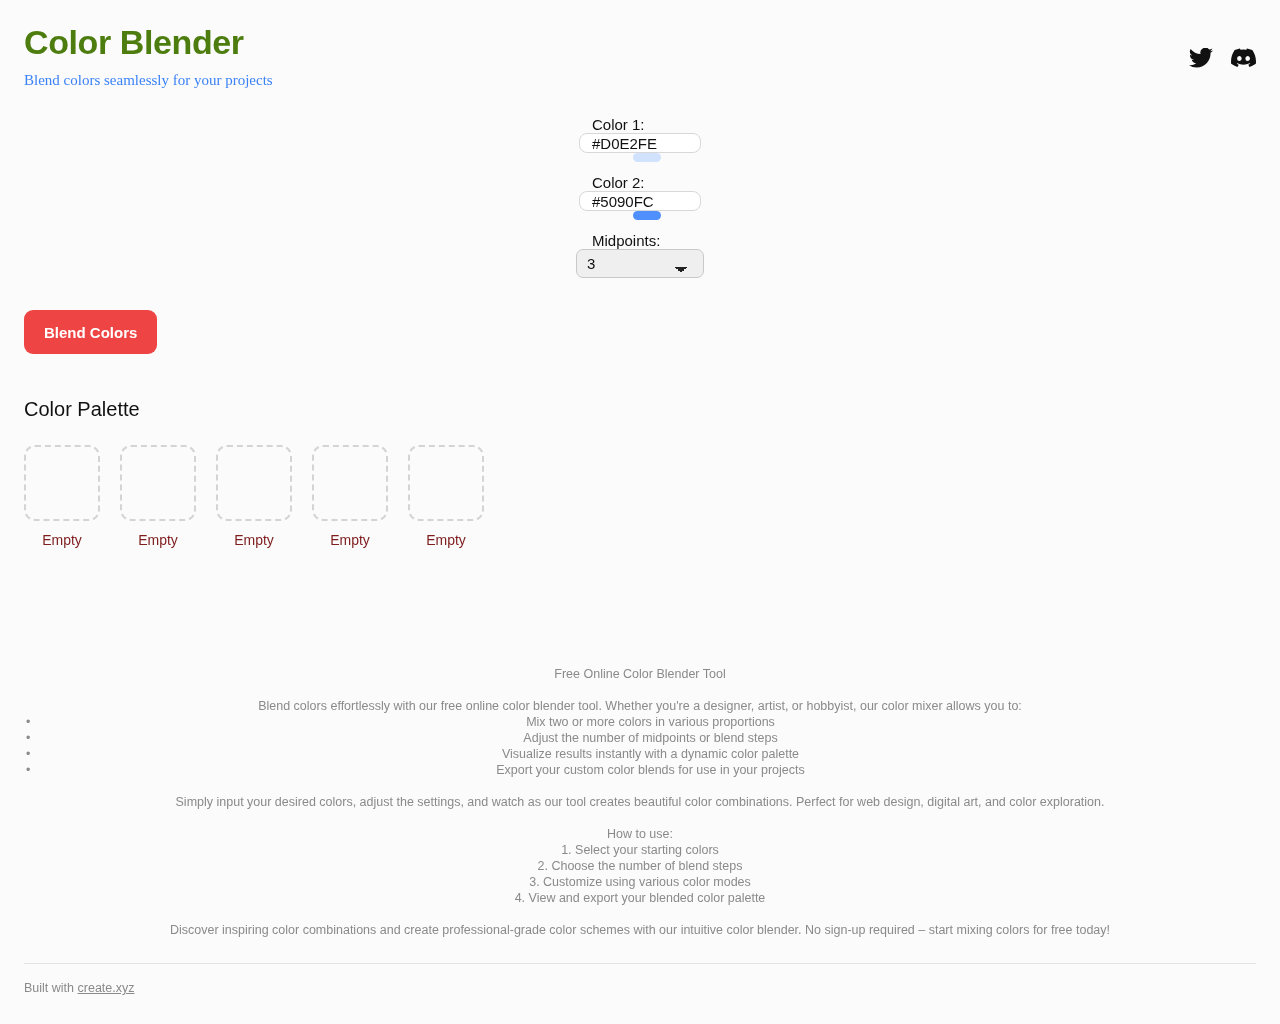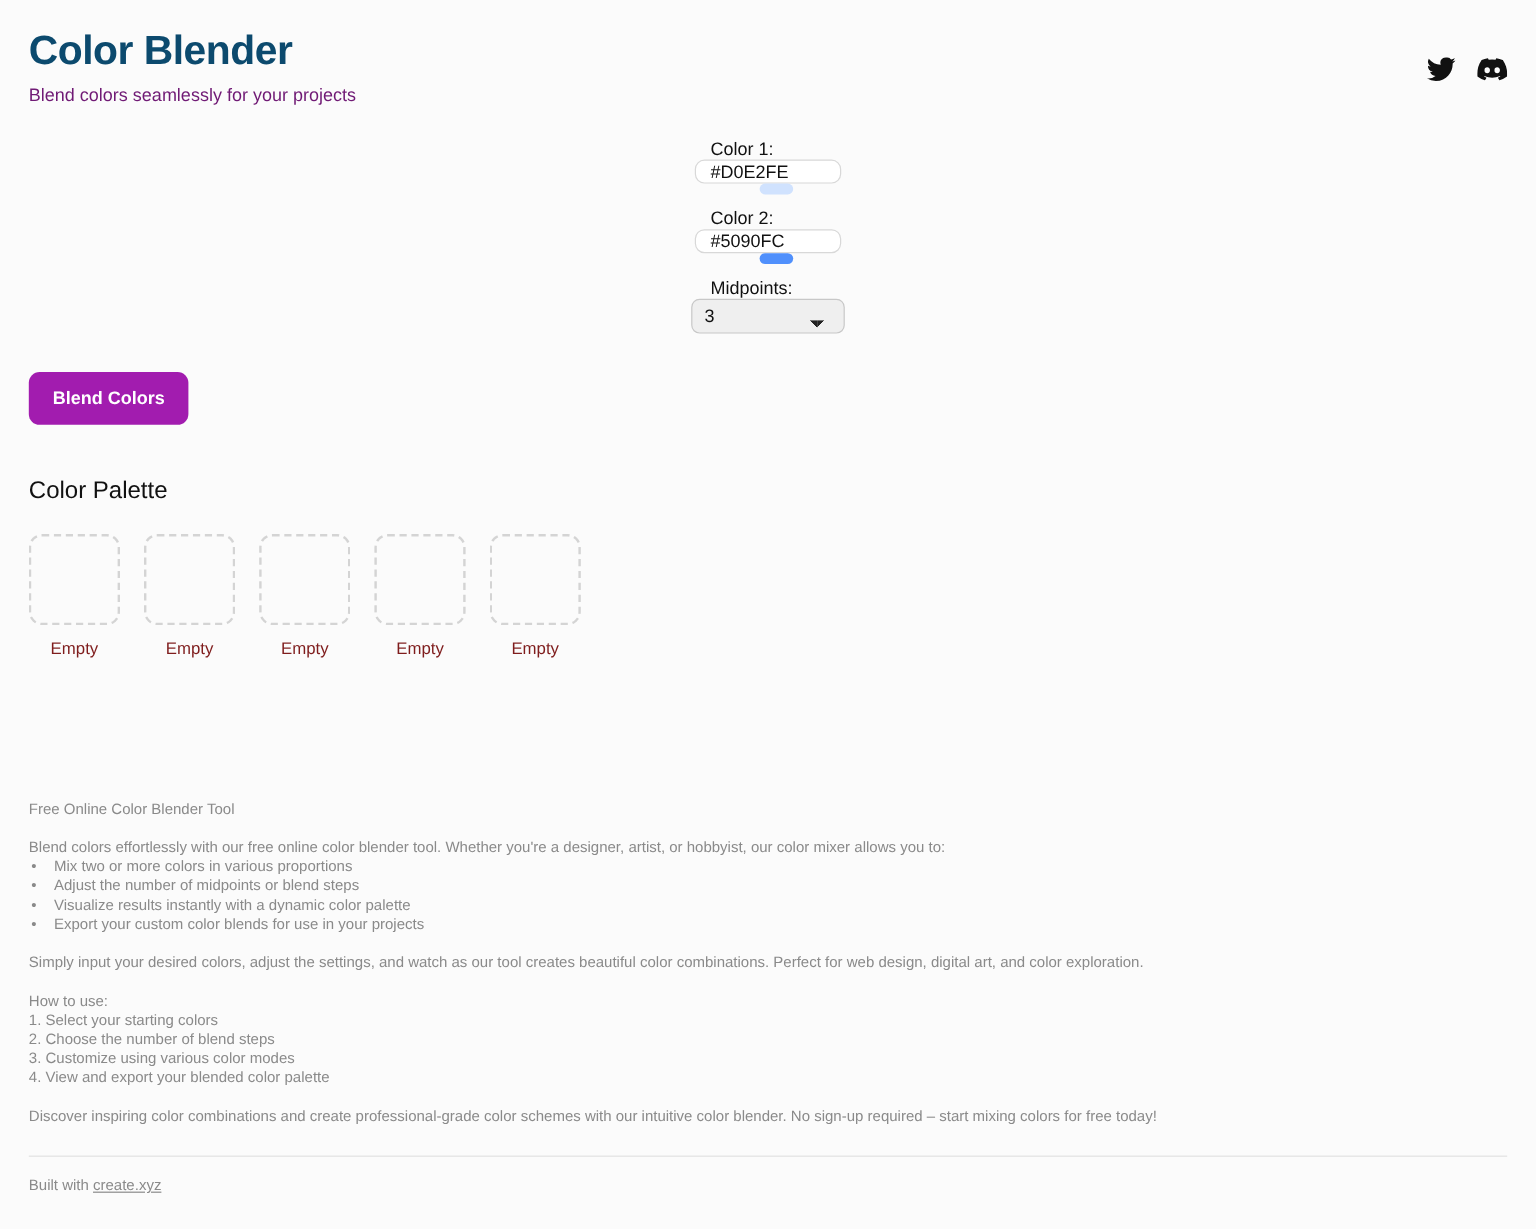--- a/index.html
+++ b/index.html
@@ -21,27 +21,28 @@
   }
 
   
   .header { padding-top: 22px; }
   .app-title {
     font-size: 34px;
     font-weight: bold;
     letter-spacing: -0.4px;
     line-height: 40px;
     margin: 0;
-    color: #0c4a6e;
+    color: #4d7c0f;
   }
   .app-subtitle {
     font-size: 15px;
-    color: #701a75;
+    color: #3b82f6;
     margin: 8px 0 0 0;
     line-height: 20px;
+    font-family: Liberation Serif, serif;
   }
   .social {
     position: absolute;
     top: 48px;
     right: 24px;
     display: flex;
     align-items: center;
     gap: 18px;
   }
   .social a { display: block; line-height: 0; color: #111111; }
@@ -103,21 +104,21 @@
     background-repeat: no-repeat;
   }
   .blend-btn {
     margin-top: 20px;
     height: 44px;
     padding: 0 20px;
     font-size: 15px;
     font-weight: bold;
     font-family: "Liberation Sans", sans-serif;
     color: #ffffff;
-    background: #a21caf;
+    background: #ef4444;
     border: none;
     border-radius: 9px;
     cursor: pointer;
   }
 
   
   .palette-section { margin-top: 44px; }
   .palette-title {
     font-size: 20px;
     font-weight: normal;
@@ -134,21 +135,21 @@
     background: transparent;
   }
   .palette-caption {
     margin-top: 11px;
     text-align: center;
     font-size: 14px;
     color: #7f1d1d;
   }
 
   
-  .seo { margin-top: 118px; color: #8a8a8a; font-size: 12.5px; line-height: 16px; }
+  .seo { margin-top: 118px; color: #8a8a8a; font-size: 12.5px; line-height: 16px; text-align: center; }
   .seo p { margin: 0; }
   .seo .spacer { height: 16px; }
   .seo ul { margin: 0; padding: 0; list-style: none; }
   .seo ul li { position: relative; padding-left: 21px; line-height: 16px; }
   .seo ul li::before {
     content: "•";
     position: absolute;
     left: 2px;
     top: 0;
   }

